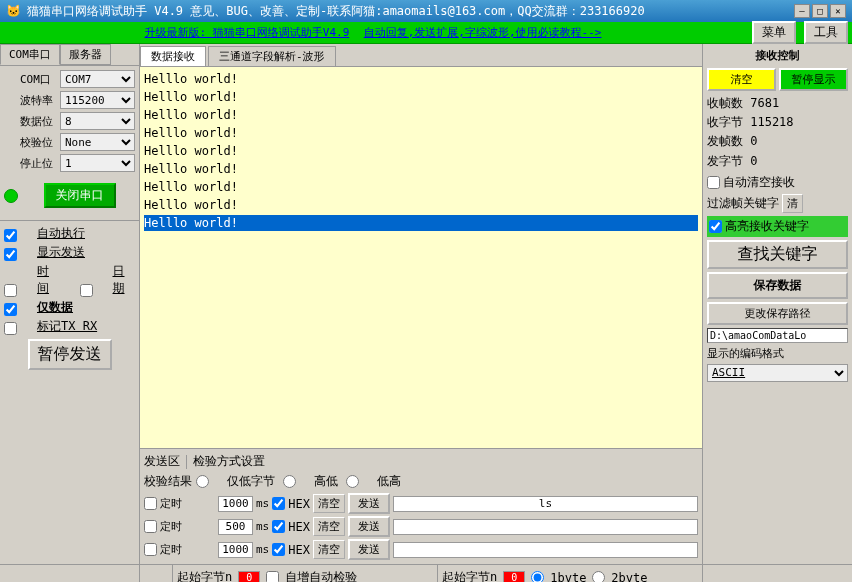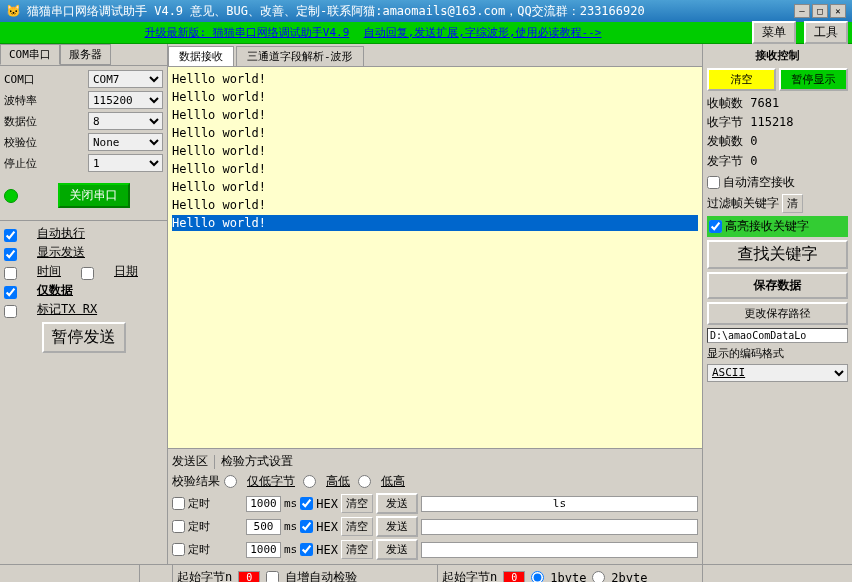--- a/index.html
+++ b/index.html
@@ -29,27 +29,27 @@
       border-bottom: 1px solid #009900;
     }
     .menu-bar-center { flex: 1; display: flex; justify-content: center; }
     .menu-bar a { color: blue; text-decoration: underline; font-size: 11px; cursor: pointer; }
     .menu-bar-right { display: flex; gap: 8px; }
     .menu-bar-btn { background: #d4d0c8; border: 2px outset #ffffff; padding: 1px 8px; cursor: pointer; font-size: 12px; }
 
     .main-area { display: flex; height: calc(582px - 44px - 18px); }
 
     
-    .left-panel { width: 168px; background: #d4d0c8; border-right: 1px solid #999; display: flex; flex-direction: column; }
+    .left-panel { width: 140px; background: #d4d0c8; border-right: 1px solid #999; display: flex; flex-direction: column; }
     .tabs-top { display: flex; border-bottom: 1px solid #999; }
     .tab { padding: 2px 8px; background: #d4d0c8; border: 1px solid #999; cursor: pointer; font-size: 11px; }
     .tab.active { background: #d4d0c8; border-bottom: 1px solid #d4d0c8; }
 
     .com-settings { padding: 4px; }
-    .setting-row { display: flex; align-items: center; margin-bottom: 3px; justify-content: space-between; }
+    .setting-row { display: flex; align-items: center; margin-bottom: 3px; justify-content: flex-end; }
     .setting-label { width: 40px; font-size: 11px; }
     .setting-select { width: 75px; height: 18px; font-size: 11px; border: 1px solid #999; }
     .close-btn { background: #00aa00; color: white; border: 2px outset #00cc00; padding: 2px 10px; cursor: pointer; margin: 4px auto; display: block; font-size: 12px; }
 
     .checkboxes { padding: 4px; border-top: 1px solid #999; }
     .cb-row { display: flex; align-items: flex-end; gap: 20px; margin-bottom: 2px; font-size: 11px; text-decoration: underline; }
     .cb-row input[type=checkbox] { width: 13px; height: 13px; }
     .cb-bold { font-weight: bold; }
     .pause-send-btn { background: #d4d0c8; border: 2px outset #ffffff; padding: 3px 8px; cursor: pointer; margin: 4px auto; display: block; font-size: 16px; }
 
@@ -63,21 +63,21 @@
     .data-line { margin-bottom: 2px; padding: 1px 0; }
     .data-line.selected { background: #0066cc; color: white; }
 
     
     .send-area { background: #d4d0c8; border-top: 1px solid #999; padding: 4px; }
     .send-top-row { display: flex; align-items: center; gap: 6px; margin-bottom: 3px; font-size: 11px; }
     .send-top-row .divider { width: 1px; height: 14px; background: #999; }
 
     .verify-row { display: flex; align-items: center; gap: 4px; margin-bottom: 3px; font-size: 11px; }
     .radio-group { display: flex; gap: 8px; }
-    .radio-item { display: flex; align-items: center; gap: 10px; text-decoration: underline; }
+    .radio-item { display: flex; align-items: center; gap: 18px; }
     .send-input-row { display: flex; align-items: center; gap: 3px; }
     .send-input-row input[type=checkbox] { width: 13px; height: 13px; }
     .send-input-row label { width: 55px; font-size: 11px; }
     .send-input-row .ms-label { font-size: 11px; }
     .send-input-row input[type=text] { width: 35px; height: 16px; border: 1px solid #999; font-size: 11px; text-align: center; }
     .clear-btn-small { background: #d4d0c8; border: 1px outset #fff; padding: 1px 4px; cursor: pointer; font-size: 11px; }
     .send-btn { background: #d4d0c8; border: 2px outset #fff; padding: 1px 8px; cursor: pointer; font-size: 11px; }
 
     
     .right-panel { width: 150px; background: #d4d0c8; border-left: 1px solid #999; display: flex; flex-direction: column; padding: 4px; gap: 3px; }

